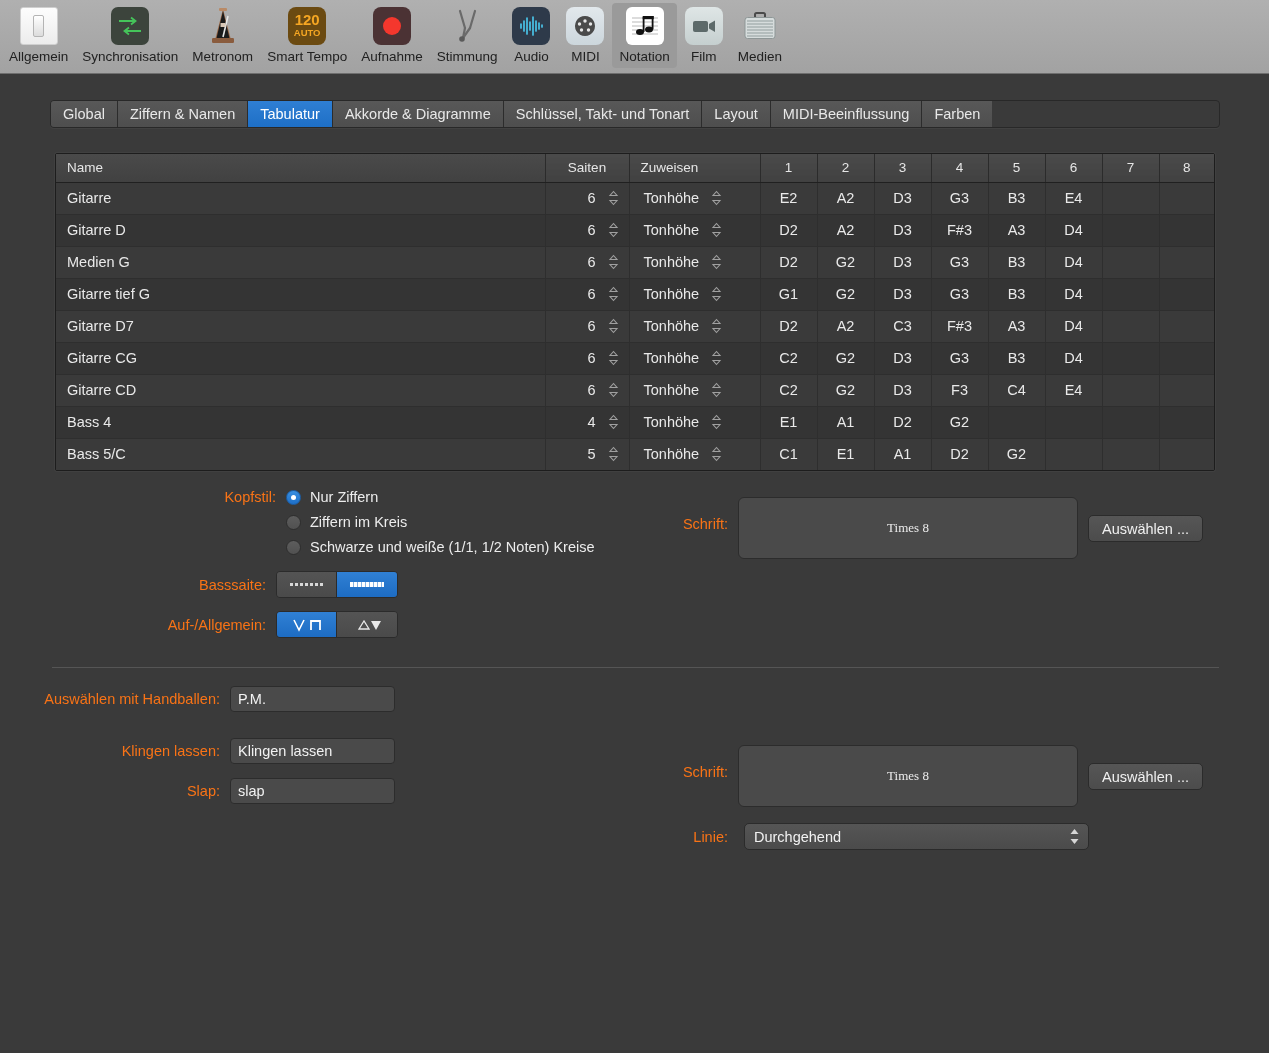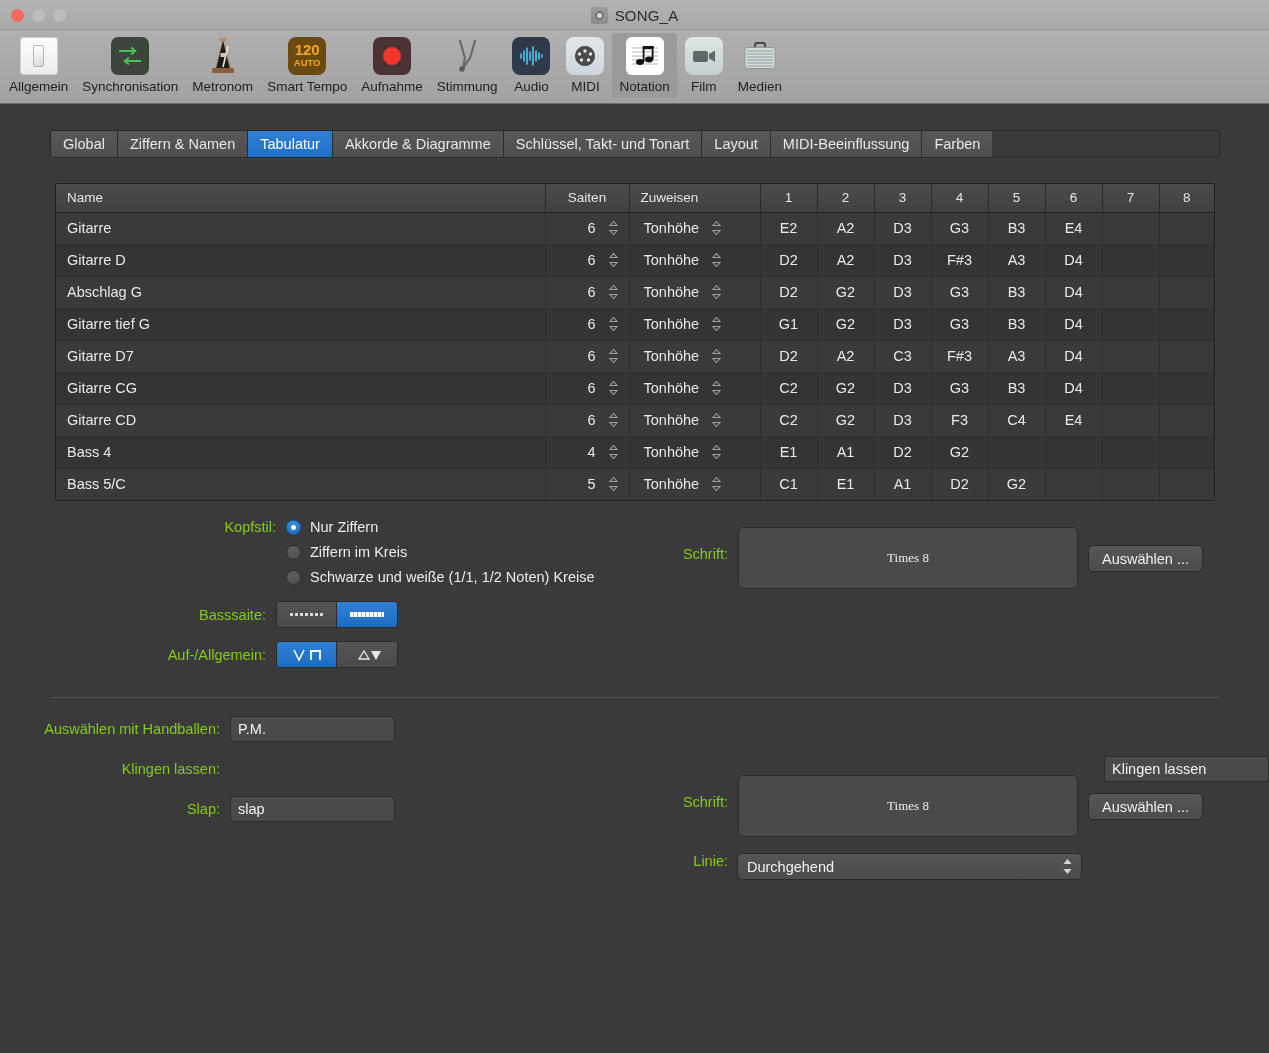--- a/index.html
+++ b/index.html
@@ -229,21 +229,21 @@
 
   
   .form {
     position: relative;
     margin-top: 18px;
     padding-left: 0;
   }
   .row { display: flex; align-items: center; }
 
   .lbl {
-    color: #84cc16;
+    color: #f97316;
     font-size: 14.5px;
     text-align: right;
   }
 
   .radio {
     width: 15px; height: 15px;
     border-radius: 50%;
     background: linear-gradient(#5d5d5d,#515151);
     border: 1px solid #2e2e2e;
     display: inline-flex;
@@ -345,33 +345,20 @@
   .solidline {
     width: 34px; height: 5px;
     background: repeating-linear-gradient(to right, #ffffff 0 3px, rgba(255,255,255,0.45) 3px 4px);
   }
 </style>
 </head>
 <body>
 
 <div class="window">
 
-  <div class="titlebar">
-    <div class="traffic">
-      <div class="dot close"></div>
-      <div class="dot min"></div>
-      <div class="dot zoom"></div>
-    </div>
-    <div class="title-wrap">
-      <div class="title-icon">
-          <div class="inner"></div>
-        </div>
-      <div class="title-text">SONG_A</div>
-    </div>
-  </div>
 
   <div class="toolbar">
 
     <div class="tb-item">
       <div class="tb-icon">
         <div class="ic-box ic-general">
             <div class="sw"></div>
           </div>
       </div>
       <div class="tb-label">Allgemein</div>
@@ -630,21 +617,21 @@
               <td>D2</td>
               <td>A2</td>
               <td>D3</td>
               <td>F#3</td>
               <td>A3</td>
               <td>D4</td>
               <td></td>
               <td></td>
             </tr>
             <tr>
-              <td class="c-name">Abschlag G</td>
+              <td class="c-name">Medien G</td>
               <td>
                 <div class="stepper-cell">
                   <span class="val">6</span>
                   <span class="chev">
                     <svg width="11" height="16" viewBox="0 0 11 16">
                       <path d="M5.5 1.5 L9 5.5 L2 5.5 Z" fill="none" stroke="#a0a0a0" stroke-width="1.1"></path>
                       <path d="M5.5 14.5 L9 10.5 L2 10.5 Z" fill="none" stroke="#a0a0a0" stroke-width="1.1"></path>
                     </svg>
                   </span>
                 </div>
@@ -942,30 +929,30 @@
         <div class="lbl" style="width:220px;">Auswählen mit Handballen:</div>
         <div class="txtfield" style="margin-left:10px;">P.M.</div>
 
         <div style="position:absolute; left:663px; top:256px; display:flex; align-items:flex-start; gap:10px;">
           <div class="lbl" style="width:65px; padding-top:19px;">Schrift:</div>
           <div class="fontbox">Times 8</div>
           <div class="btn" style="margin-top:18px;">Auswählen ...</div>
         </div>
       </div>
 
-      <div class="row" style="margin-top:14px;justify-content:space-between;">
+      <div class="row" style="margin-top:26px;">
         <div class="lbl" style="width:220px;">Klingen lassen:</div>
         <div class="txtfield" style="margin-left:10px;">Klingen lassen</div>
       </div>
 
       <div class="row" style="margin-top:14px;">
         <div class="lbl" style="width:220px;padding-left:43px;">Slap:</div>
         <div class="txtfield" style="margin-left:10px;">slap</div>
 
-        <div style="position:absolute; left:676px; top:334px; display:flex; gap:9px;">
+        <div style="position:absolute; left:676px; top:334px; display:flex; align-items:center; gap:16px;">
           <div class="lbl" style="width:52px;">Linie:</div>
           <div class="popup">
             <span>Durchgehend</span>
             <span class="chev">
               <svg width="11" height="17" viewBox="0 0 11 17">
                 <path d="M5.5 1 L9.5 6 L1.5 6 Z" fill="#d6d6d6"></path>
                 <path d="M5.5 16 L9.5 11 L1.5 11 Z" fill="#d6d6d6"></path>
               </svg>
             </span>
           </div>

